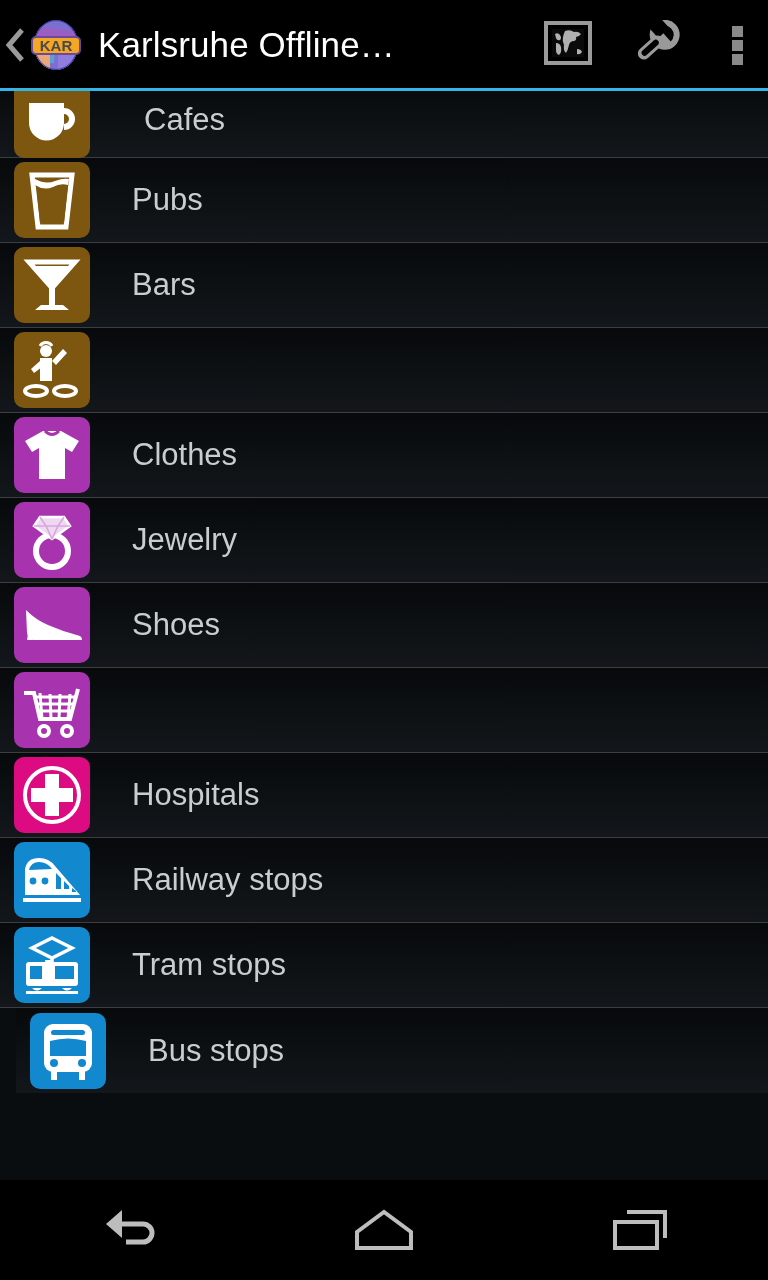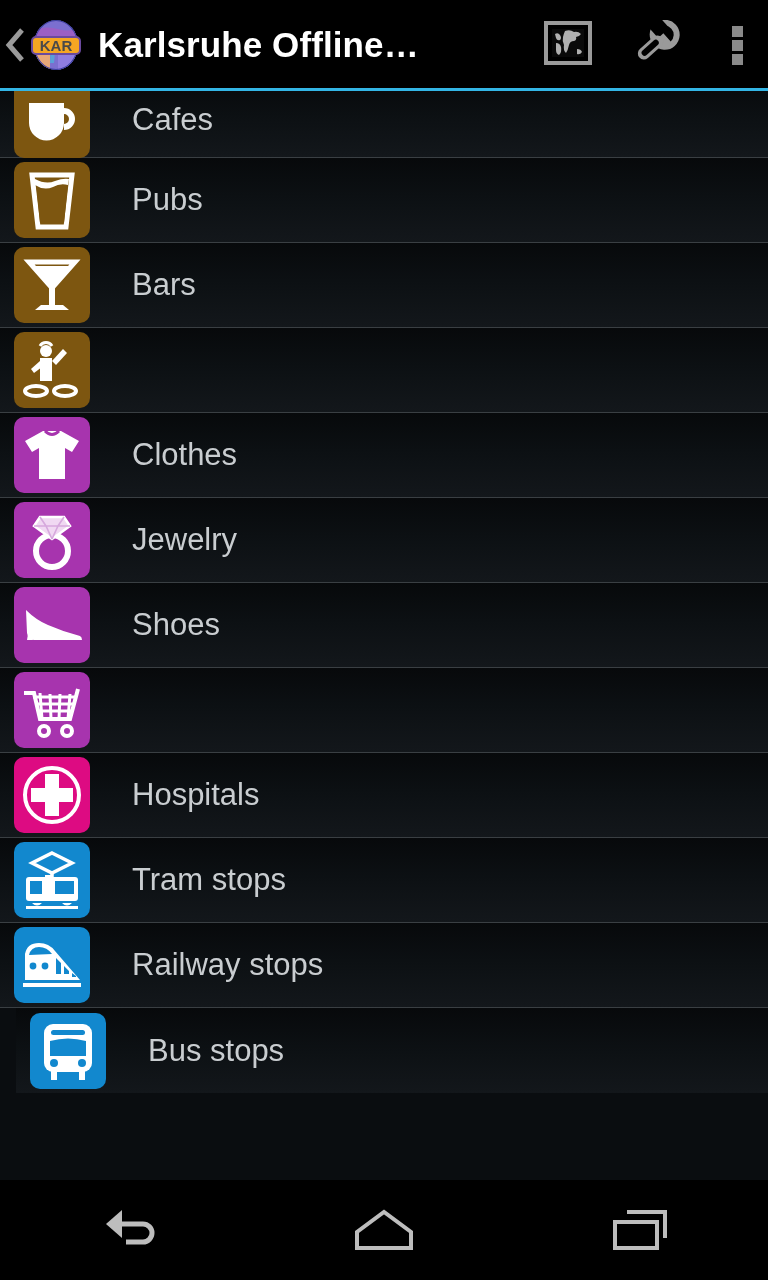--- a/index.html
+++ b/index.html
@@ -21,21 +21,21 @@
     flex:0 0 auto;
   }
   .up-chevron svg{display:block;}
   .app-logo{
     flex:0 0 auto;width:56px;height:56px;margin-left:-2px;position:relative;
   }
   .app-logo svg{display:block;}
   .ab-title{
     flex:1 1 auto;margin-left:14px;
     color:#ffffff;font-size:35px;line-height:40px;
-    font-weight:700;letter-spacing:.1px;
+    font-weight:400;letter-spacing:.1px;
     white-space:nowrap;overflow:hidden;
   }
   .ab-action{
     flex:0 0 auto;width:92px;height:90px;
     display:flex;align-items:center;justify-content:center;
   }
   .ab-overflow{
     flex:0 0 auto;width:62px;height:90px;
     display:flex;align-items:center;justify-content:center;
   }
@@ -51,21 +51,21 @@
     overflow:hidden;background:#0a0d10;
   }
   .row{
     position:relative;box-sizing:border-box;
     height:85px;width:768px;
     display:flex;align-items:center;
     background:linear-gradient(to bottom,#07090b 0%,#0c1013 45%,#13171b 100%);
     border-bottom:1px solid #3a3f43;
   }
   .row:last-child{border-bottom:none;margin-left:16px;}
-  .row.clipped{height:76px;margin-top:-9px;}
+  .row.clipped{height:76px;margin-top:-9px;gap:12px;}
   .tile{
     flex:0 0 auto;width:76px;height:76px;margin-left:14px;
     border-radius:10px;position:relative;overflow:hidden;
     display:flex;align-items:center;justify-content:center;
   }
   .tile svg{display:block;}
   .row-label{
     margin-left:42px;
     color:#c9cdd0;font-size:31px;line-height:36px;font-weight:400;
     white-space:nowrap;
@@ -242,48 +242,48 @@
         <div class="tile" style="background: rgb(221, 11, 130);">
           <svg width="64" height="64" viewBox="0 0 64 64" style="display:block">
         <circle cx="32" cy="32" r="27" fill="none" stroke="#fff" stroke-width="4"></circle>
         <path d="M25 11 L39 11 L39 25 L53 25 L53 39 L39 39 L39 53 L25 53 L25 39 L11 39 L11 25 L25 25 Z" fill="#fff"></path>
       </svg>
         </div>
         <div class="row-label">Hospitals</div>
       </div>
       <div class="row">
         <div class="tile" style="background: rgb(18, 136, 206);">
+          <svg width="64" height="58" viewBox="0 0 64 58" style="display:block">
+        <path d="M5 18 q2 -11 14 -11 q10 0 16 8 L60 44 L5 44 Z" fill="#fff"></path>
+        <path d="M9 19 q2 -8 10 -8 q8 0 13 7 Z" fill="#1288ce"></path>
+        <circle cx="13" cy="30" r="3.4" fill="#1288ce"></circle>
+        <circle cx="25" cy="30" r="3.4" fill="#1288ce"></circle>
+        <path d="M36 22 L41 27 L41 38 L36 38 Z M44 30 L49 35 L49 38 L44 38 Z M52 37 L56 40 L56 41 L52 41 Z" fill="#1288ce"></path>
+        <rect x="3" y="47" width="58" height="4" fill="#fff"></rect>
+      </svg>
+        </div>
+        <div class="row-label">Railway stops</div>
+      </div>
+      <div class="row">
+        <div class="tile" style="background: rgb(18, 136, 206);">
           <svg width="64" height="62" viewBox="0 0 64 62" style="display:block">
         <path d="M32 4 L52 14 L32 24 L12 14 Z" fill="none" stroke="#fff" stroke-width="3.5"></path>
         <path d="M32 24 L32 30" stroke="#fff" stroke-width="3.5"></path>
         <rect x="6" y="28" width="52" height="24" rx="3" fill="#fff"></rect>
         <rect x="10" y="32" width="12" height="13" fill="#1288ce"></rect>
         <rect x="35" y="32" width="19" height="13" fill="#1288ce"></rect>
         <rect x="25" y="26" width="7" height="26" fill="#fff"></rect>
         <path d="M12 54 q5 5 10 0 Z M42 54 q5 5 10 0 Z" fill="#fff"></path>
         <rect x="6" y="57" width="52" height="3" fill="#fff"></rect>
       </svg>
         </div>
         <div class="row-label">Tram stops</div>
       </div>
       <div class="row">
         <div class="tile" style="background: rgb(18, 136, 206);">
-          <svg width="64" height="58" viewBox="0 0 64 58" style="display:block">
-        <path d="M5 18 q2 -11 14 -11 q10 0 16 8 L60 44 L5 44 Z" fill="#fff"></path>
-        <path d="M9 19 q2 -8 10 -8 q8 0 13 7 Z" fill="#1288ce"></path>
-        <circle cx="13" cy="30" r="3.4" fill="#1288ce"></circle>
-        <circle cx="25" cy="30" r="3.4" fill="#1288ce"></circle>
-        <path d="M36 22 L41 27 L41 38 L36 38 Z M44 30 L49 35 L49 38 L44 38 Z M52 37 L56 40 L56 41 L52 41 Z" fill="#1288ce"></path>
-        <rect x="3" y="47" width="58" height="4" fill="#fff"></rect>
-      </svg>
-        </div>
-        <div class="row-label">Railway stops</div>
-      </div>
-      <div class="row">
-        <div class="tile" style="background: rgb(18, 136, 206);">
           <svg width="56" height="62" viewBox="0 0 56 62" style="display:block">
         <rect x="4" y="4" width="48" height="48" rx="9" fill="#fff"></rect>
         <rect x="11" y="10" width="34" height="5" rx="2.5" fill="#1288ce"></rect>
         <path d="M10 21 q18 -5 36 0 L46 36 L10 36 Z" fill="#1288ce"></path>
         <circle cx="14" cy="43" r="4" fill="#1288ce"></circle>
         <circle cx="42" cy="43" r="4" fill="#1288ce"></circle>
         <rect x="11" y="50" width="6" height="10" fill="#fff"></rect>
         <rect x="39" y="50" width="6" height="10" fill="#fff"></rect>
       </svg>
         </div>

